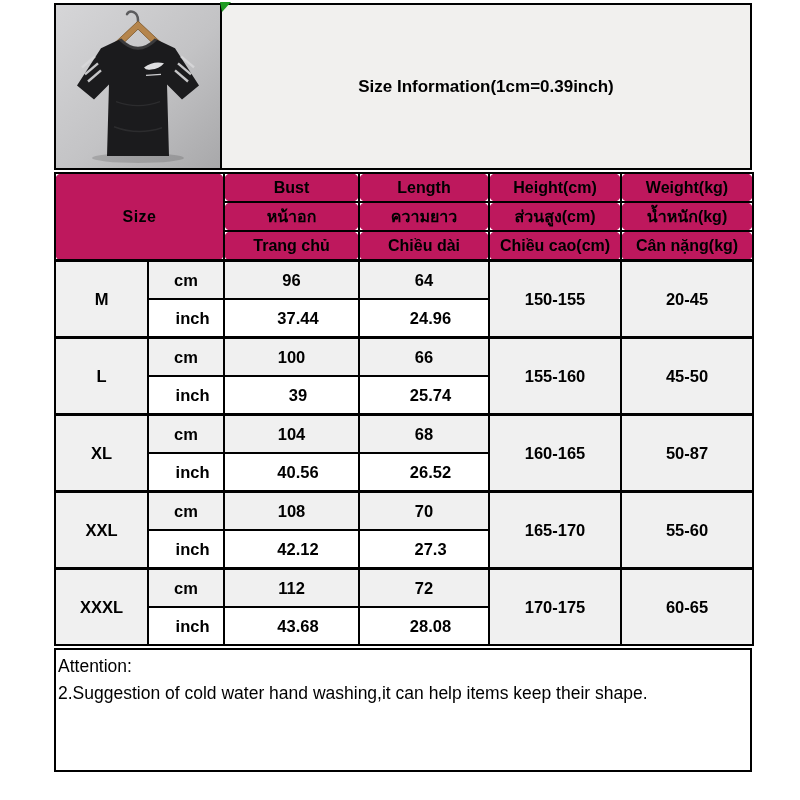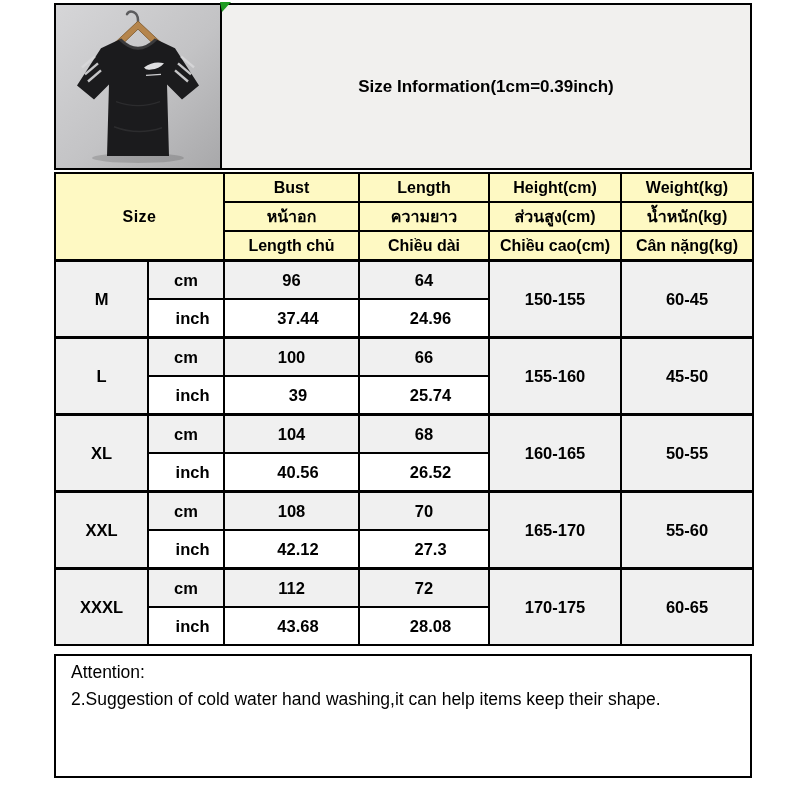--- a/index.html
+++ b/index.html
@@ -24,31 +24,31 @@
     line-height:29px;
   }
   .green-marker{position:absolute;left:166px;top:-1px;}
 
   
   table.size-table{
     width:698px;margin-top:2px;border-collapse:collapse;table-layout:fixed;
     text-align:center;font-weight:bold;
   }
   table.size-table td{border:2px solid #000;padding:0;overflow:hidden;}
-  tr.hdr td{background:#fef9c3;height:27px;font-size:16px;}
+  tr.hdr td{background:#be185d;height:27px;font-size:16px;border-radius:8px;}
   td.size-head{font-size:27px;letter-spacing:0.5px;}
   td.size-cell{background:#d8d8d8;font-size:17px;}
   tr.cm-row td{background:#f0f0f0;height:36px;font-size:16.5px;border-top-width:3px;margin-top:37px;}
   tr.inch-row td{background:#ffffff;height:36px;font-size:16.5px;border-top-width:1px;padding-left:13px;}
   tr.cm-row td.size-cell{border-top-width:3px;}
 
   
   .attention{
-    margin-top:8px;border:2px solid #000;box-sizing:border-box;height:124px;
-    background:#fff;padding:3px 7px 0 15px;font-size:17.5px;line-height:1.52;
+    margin-top:2px;border:2px solid #000;box-sizing:border-box;height:124px;
+    background:#fff;padding:3px 7px 0 2px;font-size:17.5px;line-height:1.52;
     text-align:left;
   }
 </style>
 </head>
 <body>
 
 <div class="sheet">
 
   <div class="top-section">
     <div class="product-cell">
@@ -104,33 +104,33 @@
         <td>Height(cm)</td>
         <td>Weight(kg)</td>
       </tr>
       <tr class="hdr">
         <td>หน้าอก</td>
         <td>ความยาว</td>
         <td>ส่วนสูง(cm)</td>
         <td>น้ำหนัก(kg)</td>
       </tr>
       <tr class="hdr">
-        <td>Length chủ</td>
+        <td>Trang chủ</td>
         <td>Chiều dài</td>
         <td>Chiều cao(cm)</td>
         <td>Cân nặng(kg)</td>
       </tr>
 
       <tr class="cm-row">
         <td class="size-cell" rowspan="2">M</td>
         <td>cm</td>
         <td>96</td>
         <td>64</td>
         <td rowspan="2">150-155</td>
-        <td rowspan="2">60-45</td>
+        <td rowspan="2">20-45</td>
       </tr>
       <tr class="inch-row">
         <td>inch</td>
         <td>37.44</td>
         <td>24.96</td>
       </tr>
 
       <tr class="cm-row">
         <td class="size-cell" rowspan="2">L</td>
         <td>cm</td>
@@ -144,21 +144,21 @@
         <td>39</td>
         <td>25.74</td>
       </tr>
 
       <tr class="cm-row">
         <td class="size-cell" rowspan="2">XL</td>
         <td>cm</td>
         <td>104</td>
         <td>68</td>
         <td rowspan="2">160-165</td>
-        <td rowspan="2">50-55</td>
+        <td rowspan="2">50-87</td>
       </tr>
       <tr class="inch-row">
         <td>inch</td>
         <td>40.56</td>
         <td>26.52</td>
       </tr>
 
       <tr class="cm-row">
         <td class="size-cell" rowspan="2">XXL</td>
         <td>cm</td>

